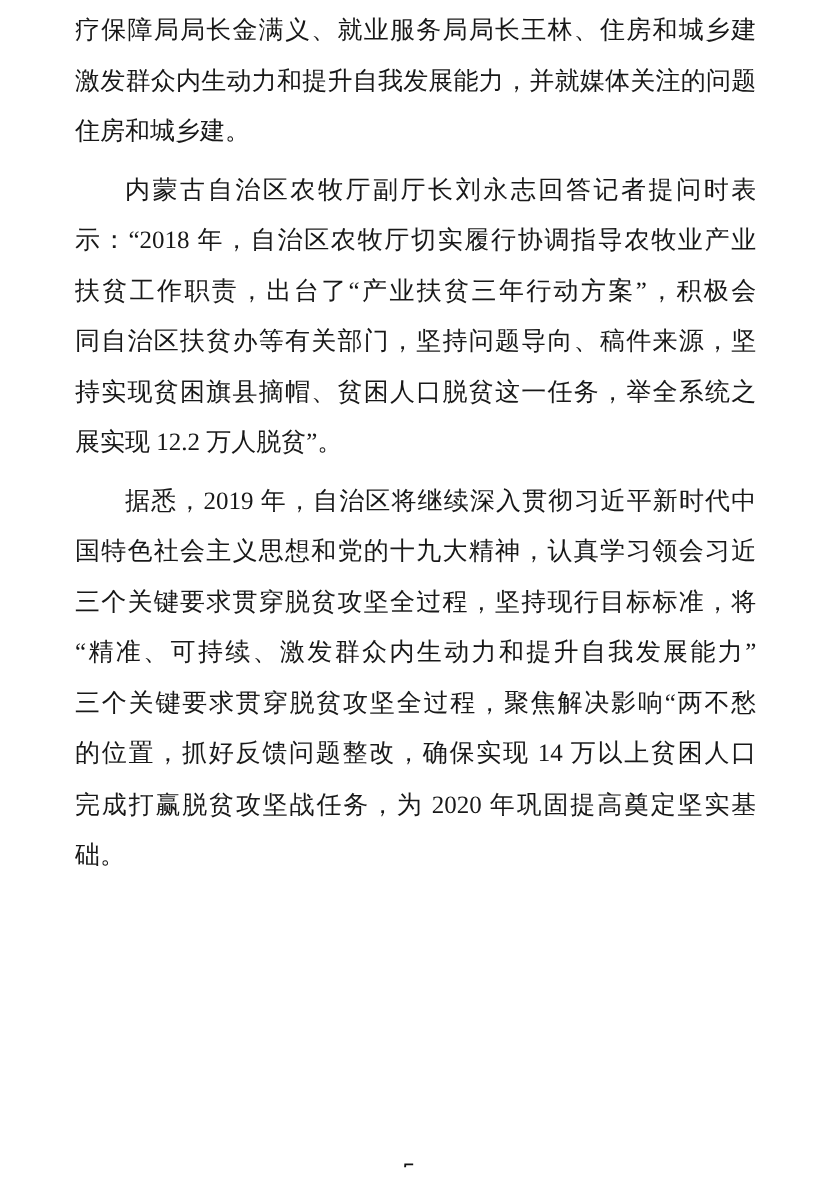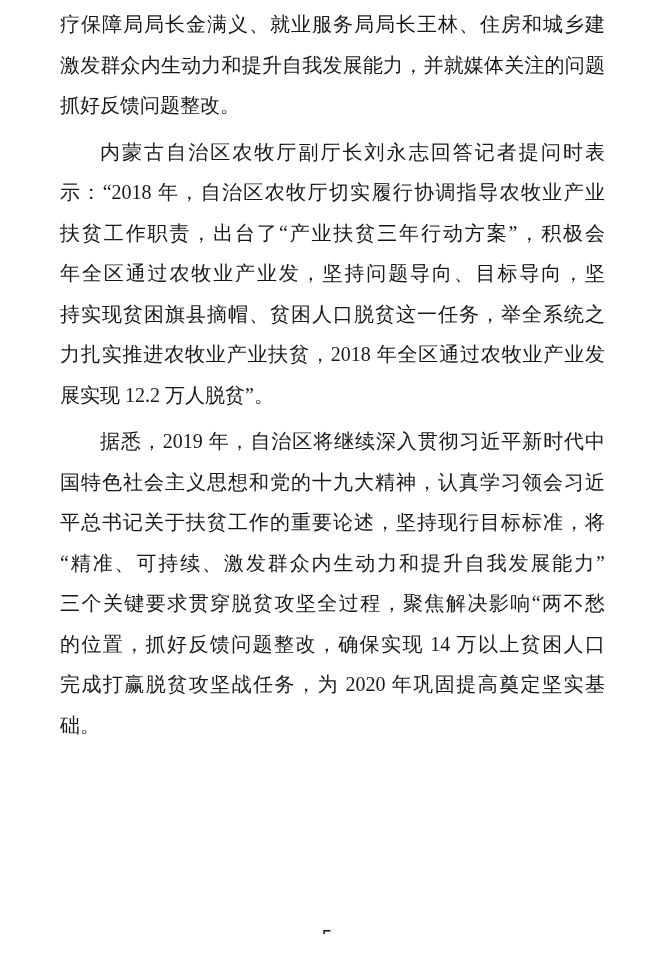--- a/index.html
+++ b/index.html
@@ -68,33 +68,32 @@
   }
 </style>
 </head>
 <body>
 
 <div class="page">
   <div class="content">
 
     <div class="tline">疗保障局局长金满义、就业服务局局长王林、住房和城乡建</div>
     <div class="tline">激发群众内生动力和提升自我发展能力，并就媒体关注的问题</div>
-    <div class="tline para-end">抓好反馈问题整改。</div>
+    <div class="tline para-end">住房和城乡建。</div>
 
     <div class="tline para-start">内蒙古自治区农牧厅副厅长刘永志回答记者提问时表</div>
     <div class="tline">示：“2018 年，自治区农牧厅切实履行协调指导农牧业产业</div>
     <div class="tline">扶贫工作职责，出台了“产业扶贫三年行动方案”，积极会</div>
-    <div class="tline">年全区通过农牧业产业发，坚持问题导向、目标导向，坚</div>
+    <div class="tline">同自治区扶贫办等有关部门，坚持问题导向、稿件来源，坚</div>
     <div class="tline">持实现贫困旗县摘帽、贫困人口脱贫这一任务，举全系统之</div>
-    <div class="tline">力扎实推进农牧业产业扶贫，2018 年全区通过农牧业产业发</div>
     <div class="tline para-end">展实现 12.2 万人脱贫”。</div>
 
     <div class="tline para-start">据悉，2019 年，自治区将继续深入贯彻习近平新时代中</div>
     <div class="tline">国特色社会主义思想和党的十九大精神，认真学习领会习近</div>
-    <div class="tline">平总书记关于扶贫工作的重要论述，坚持现行目标标准，将</div>
+    <div class="tline">三个关键要求贯穿脱贫攻坚全过程，坚持现行目标标准，将</div>
     <div class="tline">“精准、可持续、激发群众内生动力和提升自我发展能力”</div>
     <div class="tline">三个关键要求贯穿脱贫攻坚全过程，聚焦解决影响“两不愁</div>
     <div class="tline">的位置，抓好反馈问题整改，确保实现 14 万以上贫困人口</div>
     <div class="tline">完成打赢脱贫攻坚战任务，为 2020 年巩固提高奠定坚实基</div>
 
     <div class="tline closing">
       <span class="left-part">础。</span>
     </div>
 
   </div>

